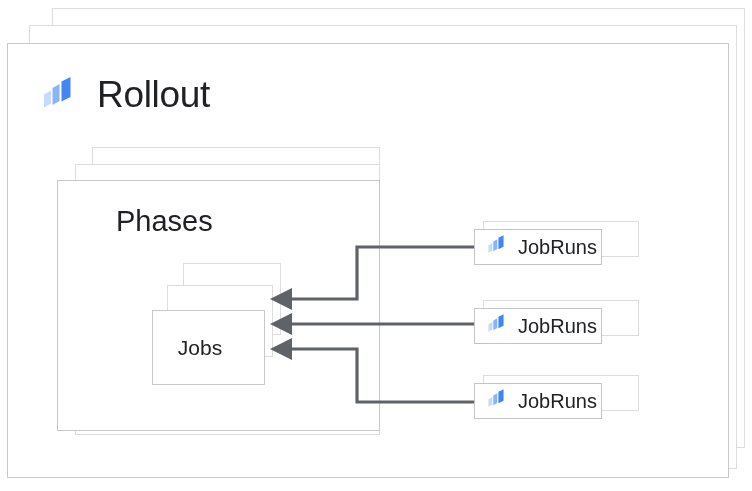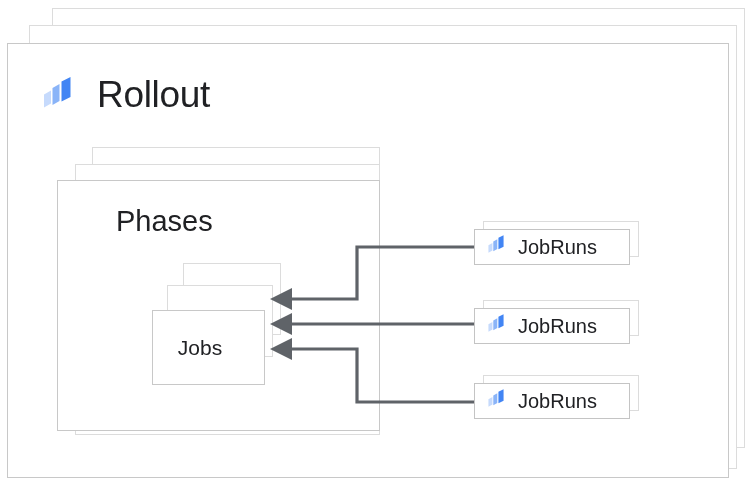--- a/index.html
+++ b/index.html
@@ -91,21 +91,21 @@
     position: absolute;
     width: 156px;
     height: 36px;
     background: #ffffff;
     border: 1px solid #dcdcdc;
     box-sizing: border-box;
     z-index: 11;
   }
   .jobrun-card {
     position: absolute;
-    width: 156px;
+    width: 128px;
     height: 36px;
     background: #ffffff;
     border: 1px solid #c4c4c4;
     box-sizing: border-box;
     display: flex;
     align-items: center;
     padding-left: 10px;
     z-index: 12;
   }
   .jobrun-label {

